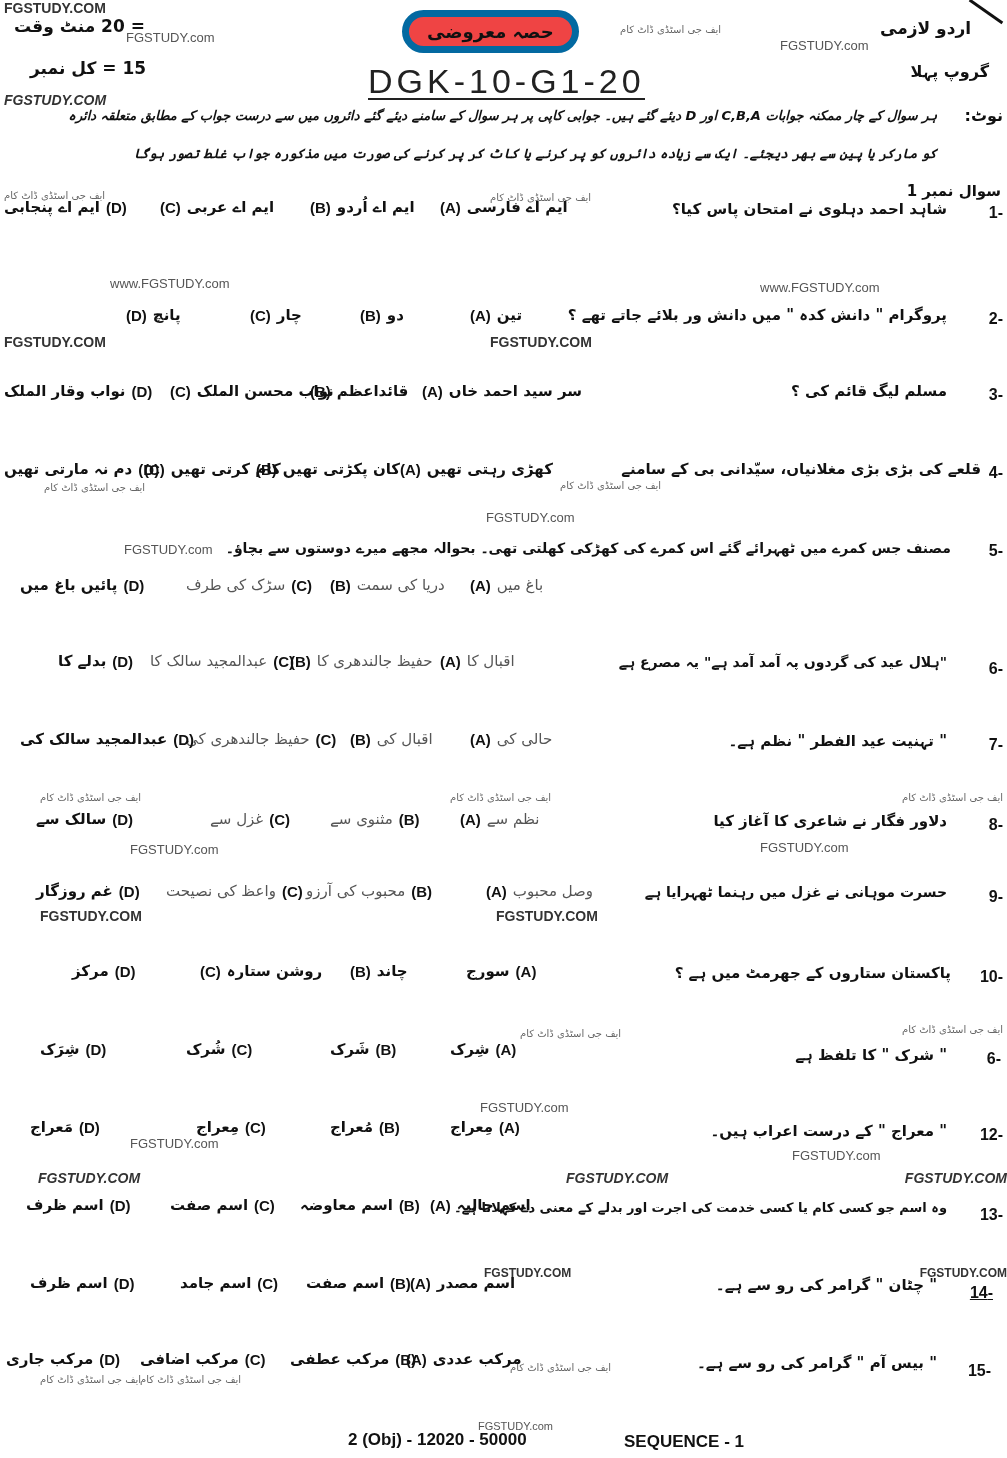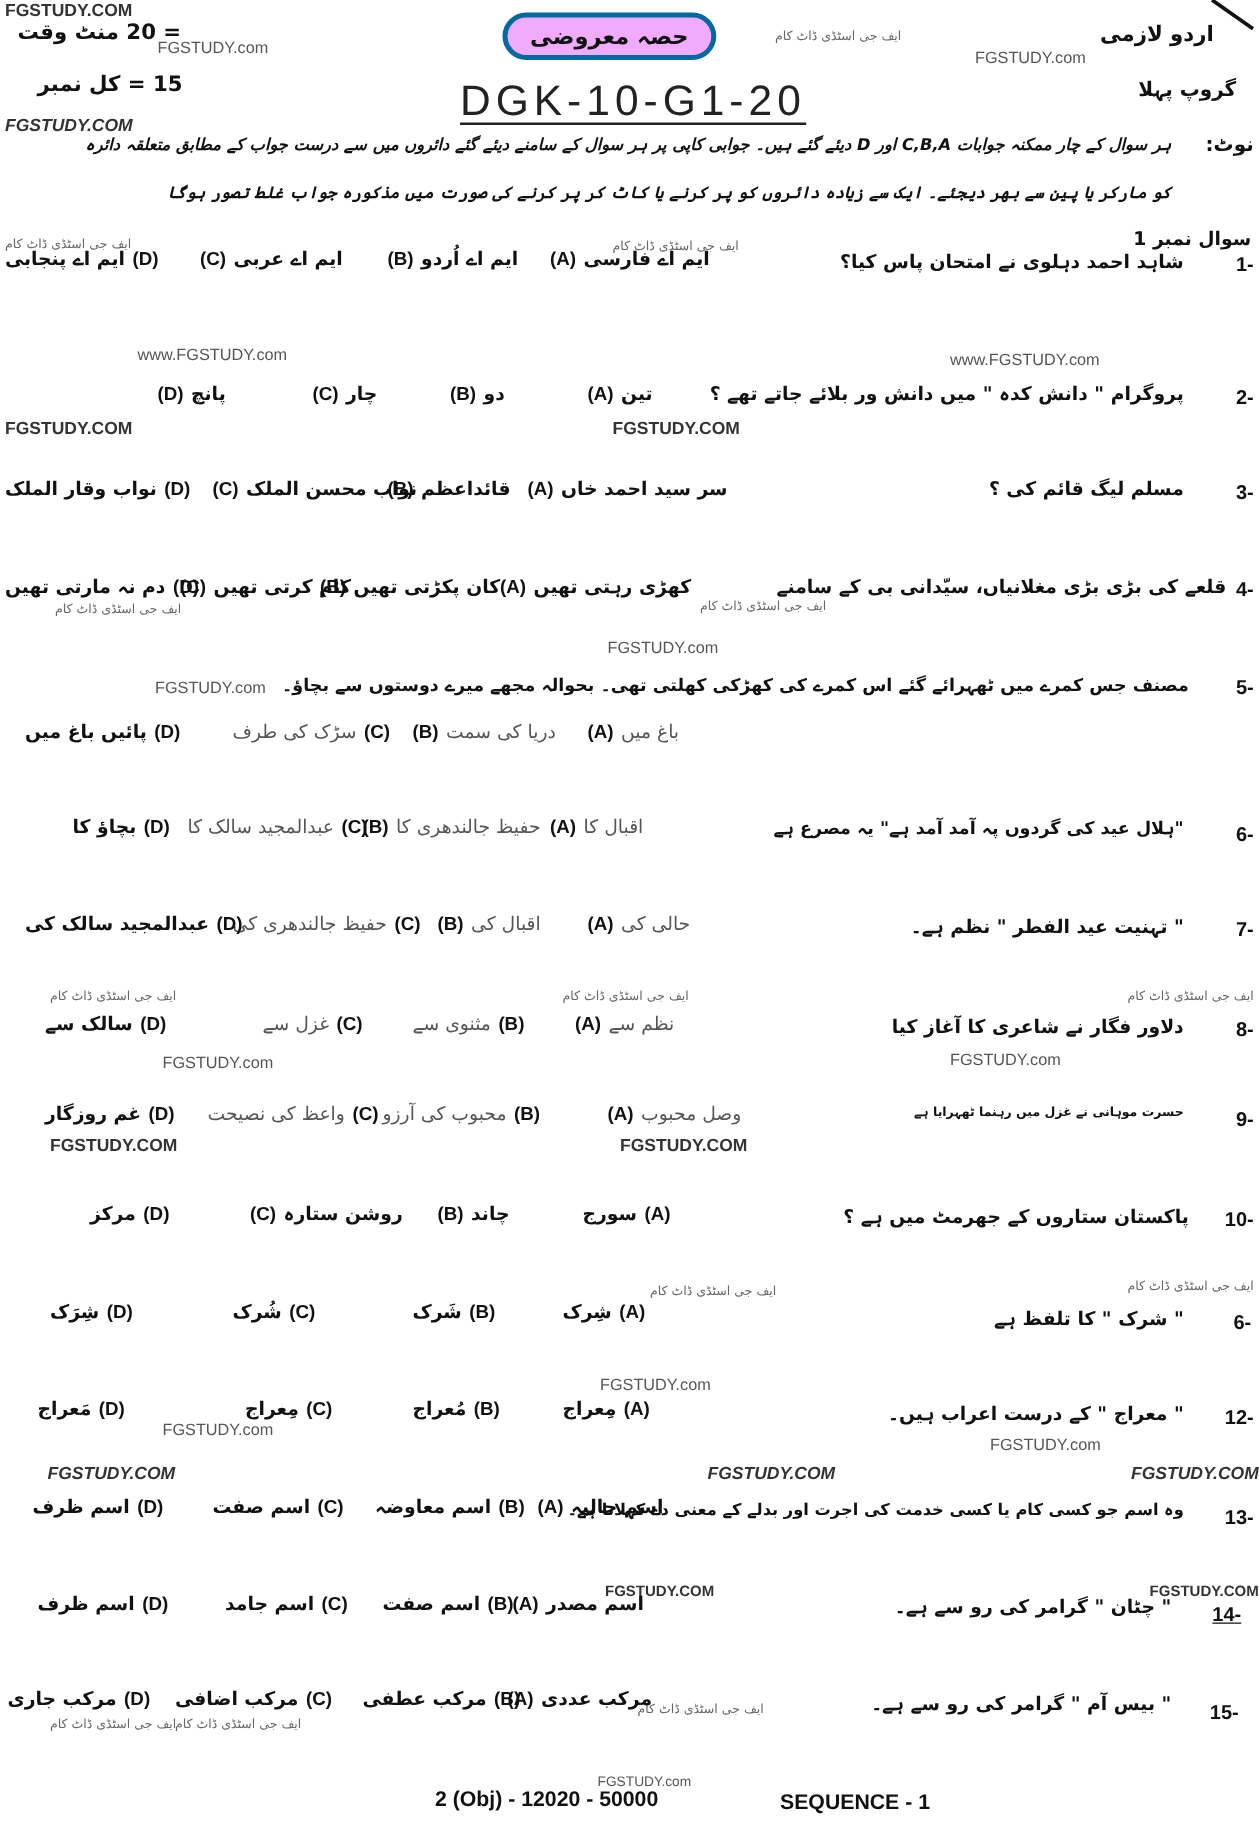--- a/index.html
+++ b/index.html
@@ -9,22 +9,22 @@
   .urdu{direction:rtl;font-family:"DejaVu Sans",sans-serif;font-weight:bold;white-space:nowrap;}
   .wm{font-family:"Liberation Sans",sans-serif;color:#333;white-space:nowrap;}
   .wm.bold{font-weight:bold;font-style:italic;font-size:14px;}
   .wm.light{font-size:13px;color:#555;}
   .wm.urduwm{direction:rtl;font-size:10px;color:#666;font-family:"DejaVu Sans",sans-serif;}
   .lbl{font-family:"Liberation Sans",sans-serif;font-weight:bold;font-size:15px;}
   .qnum{font-family:"Liberation Sans",sans-serif;font-weight:bold;font-size:16px;}
   .opt{position:absolute;display:flex;align-items:center;gap:6px;direction:ltr;}
   .opt .txt{direction:rtl;font-weight:bold;font-size:15px;white-space:nowrap;}
   .opt.faint .txt{color:#555;font-weight:normal;}
-  .title-box{border:4px solid #0369a1;border-radius:22px;padding:4px 18px;font-weight:bold;
-             font-size:18px;direction:rtl;background:#f0abfc;}
+  .title-box{border:7px solid #0369a1;border-radius:22px;padding:4px 18px;font-weight:bold;
+             font-size:18px;direction:rtl;background:#ef4444;}
   .handwritten{font-family:"Liberation Sans",sans-serif;font-size:34px;letter-spacing:4px;
                color:#222;border-bottom:2px solid #222;line-height:1;}
   .footer{font-family:"Liberation Sans",sans-serif;font-weight:bold;font-size:17px;}
   .slash{position:absolute;width:40px;height:3px;background:#111;transform:rotate(35deg);}
 </style>
 </head>
 <body>
 
 <div class="abs wm bold" style="left:4px;top:0;font-style:normal;">FGSTUDY.COM</div>
 <div class="abs urdu" style="left:14px;top:16px;font-size:17px;display:flex;gap:6px;">
@@ -179,21 +179,21 @@
   <div class="opt faint" style="left:290px;top:652px;">
       <span class="lbl">(B)</span>
       <span class="txt">حفیظ جالندھری کا</span>
     </div>
   <div class="opt faint" style="left:150px;top:652px;flex-direction:row-reverse;">
       <span class="lbl">(C)</span>
       <span class="txt">عبدالمجید سالک کا</span>
     </div>
   <div class="opt" style="left:58px;top:652px;flex-direction:row-reverse;">
       <span class="lbl">(D)</span>
-      <span class="txt">بچاؤ کا</span>
+      <span class="txt">بدلے کا</span>
     </div>
 </div>
 
 <div>
   <div class="abs qnum" style="right:4px;top:736px;"><span>7</span>-</div>
   <div class="abs urdu" style="right:60px;top:732px;font-size:15px;">" تہنیت عید الفطر " نظم ہے۔</div>
   <div class="opt faint" style="left:470px;top:730px;">
       <span class="lbl">(A)</span>
       <span class="txt">حالی کی</span>
     </div>
@@ -232,21 +232,21 @@
   <div class="opt" style="left:36px;top:810px;flex-direction:row-reverse;">
       <span class="lbl">(D)</span>
       <span class="txt">سالک سے</span>
     </div>
   <div class="abs wm urduwm" style="left:40px;top:792px;">ایف جی اسٹڈی ڈاٹ کام</div>
   <div class="abs wm light" style="left:130px;top:842px;">FGSTUDY.com</div>
 </div>
 
 <div>
   <div class="abs qnum" style="right:4px;top:888px;"><span>9</span>-</div>
-  <div class="abs urdu" style="right:60px;top:884px;font-size:10px;">حسرت موہانی نے غزل میں رہنما ٹھہرایا ہے</div>
+  <div class="abs urdu" style="right:60px;top:884px;font-size:14px;">حسرت موہانی نے غزل میں رہنما ٹھہرایا ہے</div>
   <div class="opt faint" style="left:486px;top:882px;">
       <span class="lbl">(A)</span>
       <span class="txt">وصل محبوب</span>
     </div>
   <div class="opt faint" style="left:306px;top:882px;flex-direction:row-reverse;">
       <span class="lbl">(B)</span>
       <span class="txt">محبوب کی آرزو</span>
     </div>
   <div class="opt faint" style="left:166px;top:882px;flex-direction:row-reverse;">
       <span class="lbl">(C)</span>

